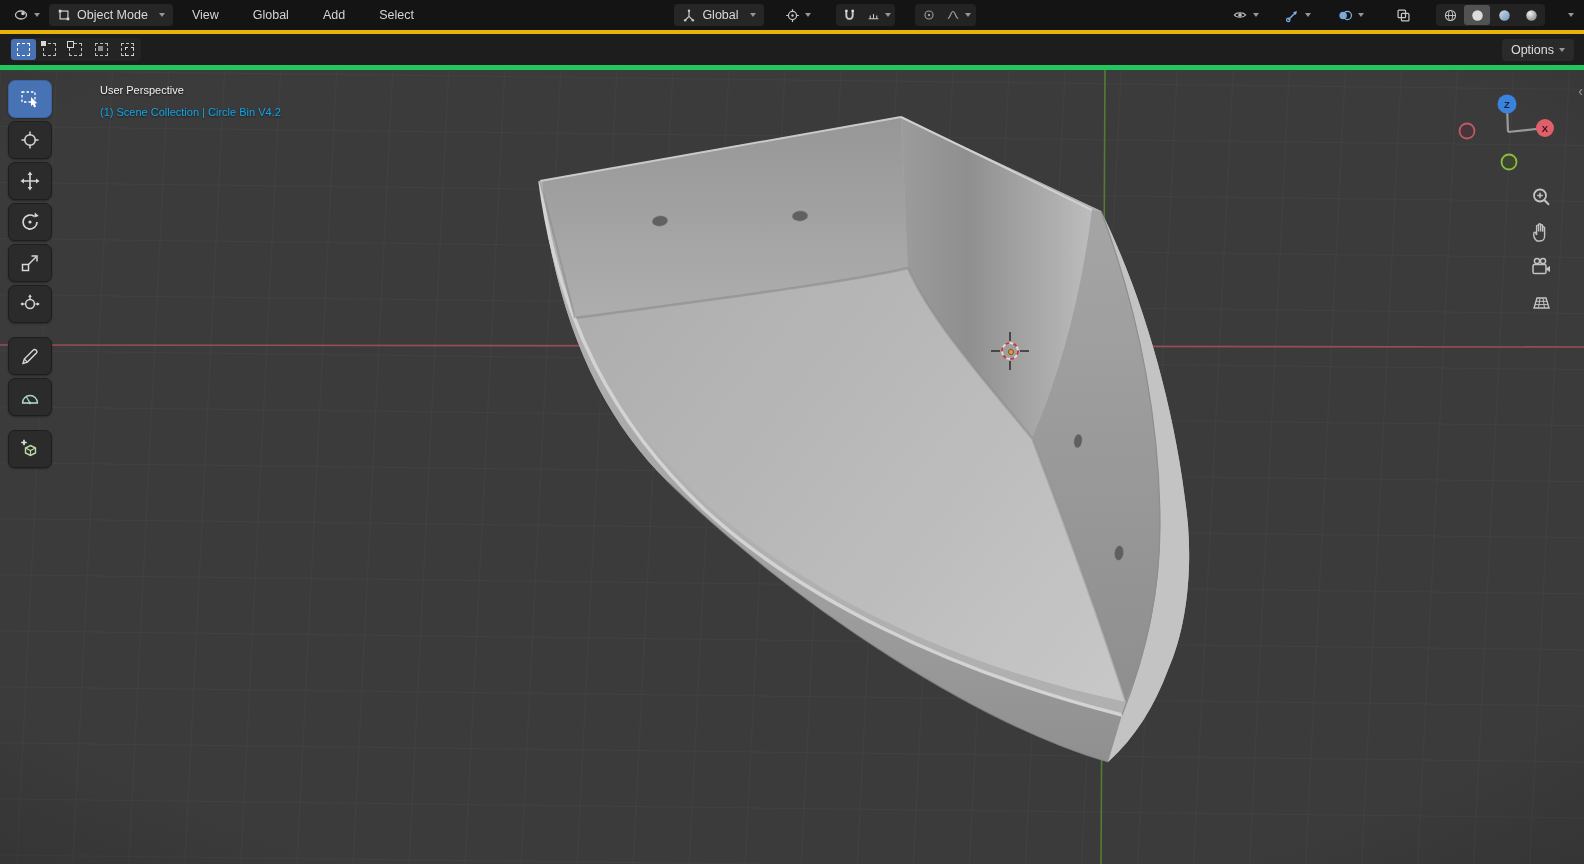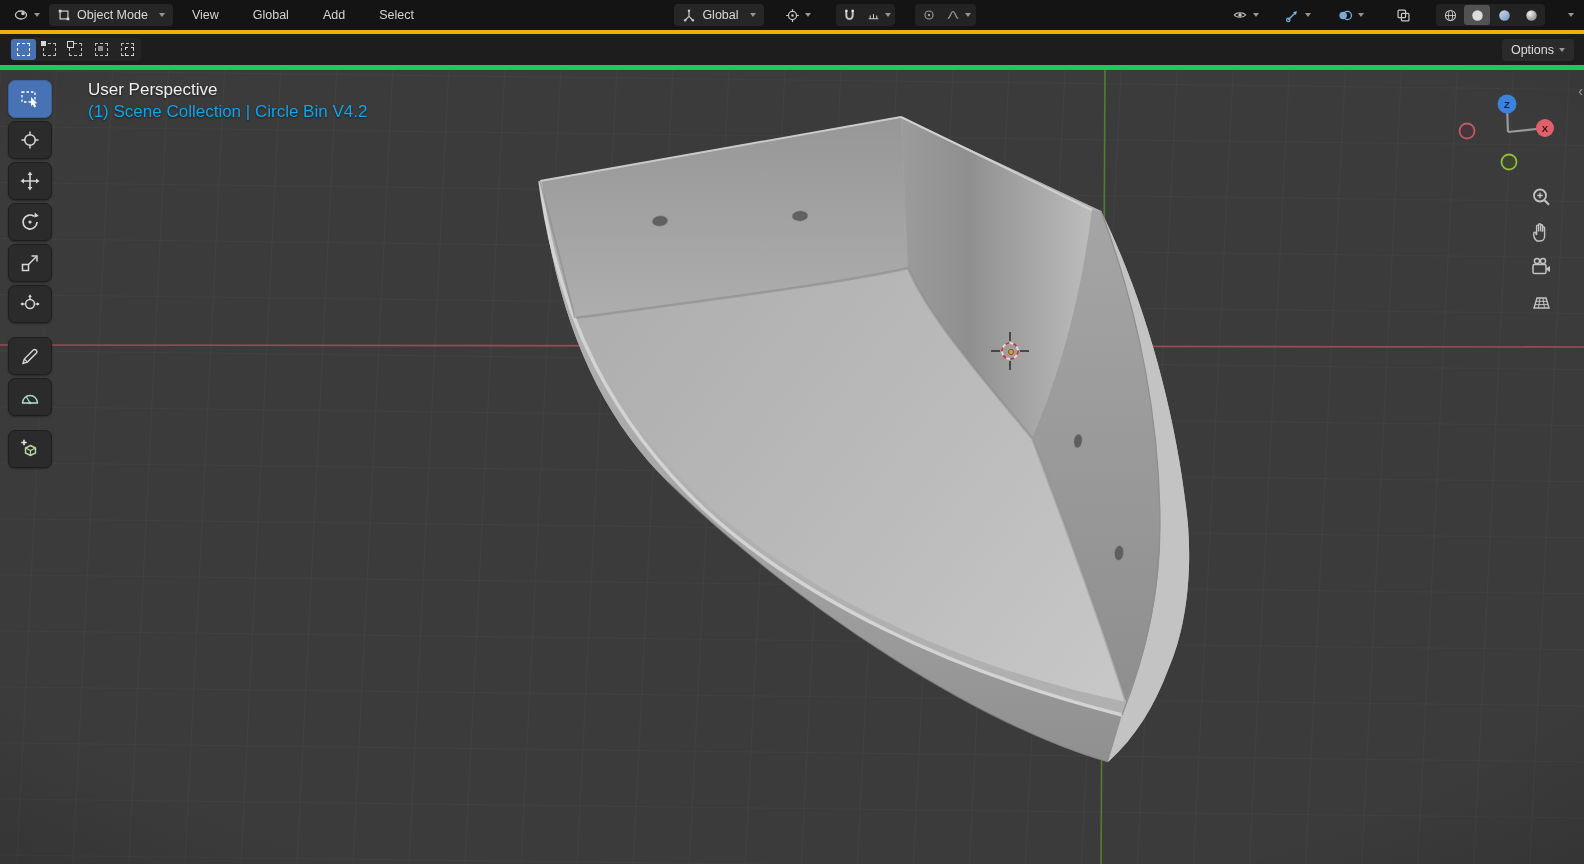--- a/index.html
+++ b/index.html
@@ -31,21 +31,21 @@
   .sq{width:11px;height:11px;border:1px dashed #bfbfbf;display:block;position:relative;}
   .selmodes .active .sq{border-color:#fff;}
   .sq.v2::before{content:"";position:absolute;left:-3px;top:-3px;width:5px;height:5px;background:#d8d8d8;}
   .sq.v3::before{content:"";position:absolute;left:-3px;top:-3px;width:5px;height:5px;border:1px solid #d8d8d8;background:#242424;}
   .sq.v4::before{content:"";position:absolute;left:2px;top:2px;width:5px;height:5px;background:#8a8a8a;}
   .sq.v5::before{content:"";position:absolute;left:3px;top:3px;width:7px;height:7px;border:1px dashed #d8d8d8;}
   .options-btn{margin-left:auto;background:#2a2a2a;border-radius:4px;height:22px;padding:0 9px;color:#dedede;}
   
   .viewport{position:relative;height:802px;overflow:hidden;}
   .scene{position:absolute;left:0;top:0;}
-  .vp-label{position:absolute;left:88px;top:9px;color:#f0f0f0;text-shadow:0 1px 2px rgba(0,0,0,.6);line-height:22px;font-size:17px;}
+  .vp-label{position:absolute;left:100px;top:9px;color:#f0f0f0;text-shadow:0 1px 2px rgba(0,0,0,.6);line-height:22px;font-size:11px;}
   .vp-label .l2{color:#0ea5e9;}
   .tools{position:absolute;left:8px;top:10px;display:flex;flex-direction:column;gap:3px;}
   .tool{width:44px;height:38px;background:#2b2b2b;border:1px solid #1e1e1e;border-radius:7px;display:flex;align-items:center;justify-content:center;color:#d6d6d6;box-shadow:0 1px 2px rgba(0,0,0,.35);}
   .tool.active{background:#4772b3;border-color:#3c639e;color:#fff;}
   .tgap{height:8px;flex:0 0 auto;}
   .gizmo{position:absolute;left:1455px;top:14px;}
   .navbtns{position:absolute;right:32px;top:116px;display:flex;flex-direction:column;gap:13px;color:#c3c3c3;align-items:center;}
   .navbtns button{justify-content:center;color:#c3c3c3;}
   .edge-arrow{position:absolute;right:1px;top:14px;color:#9a9a9a;font-size:14px;line-height:14px;}
 </style>

